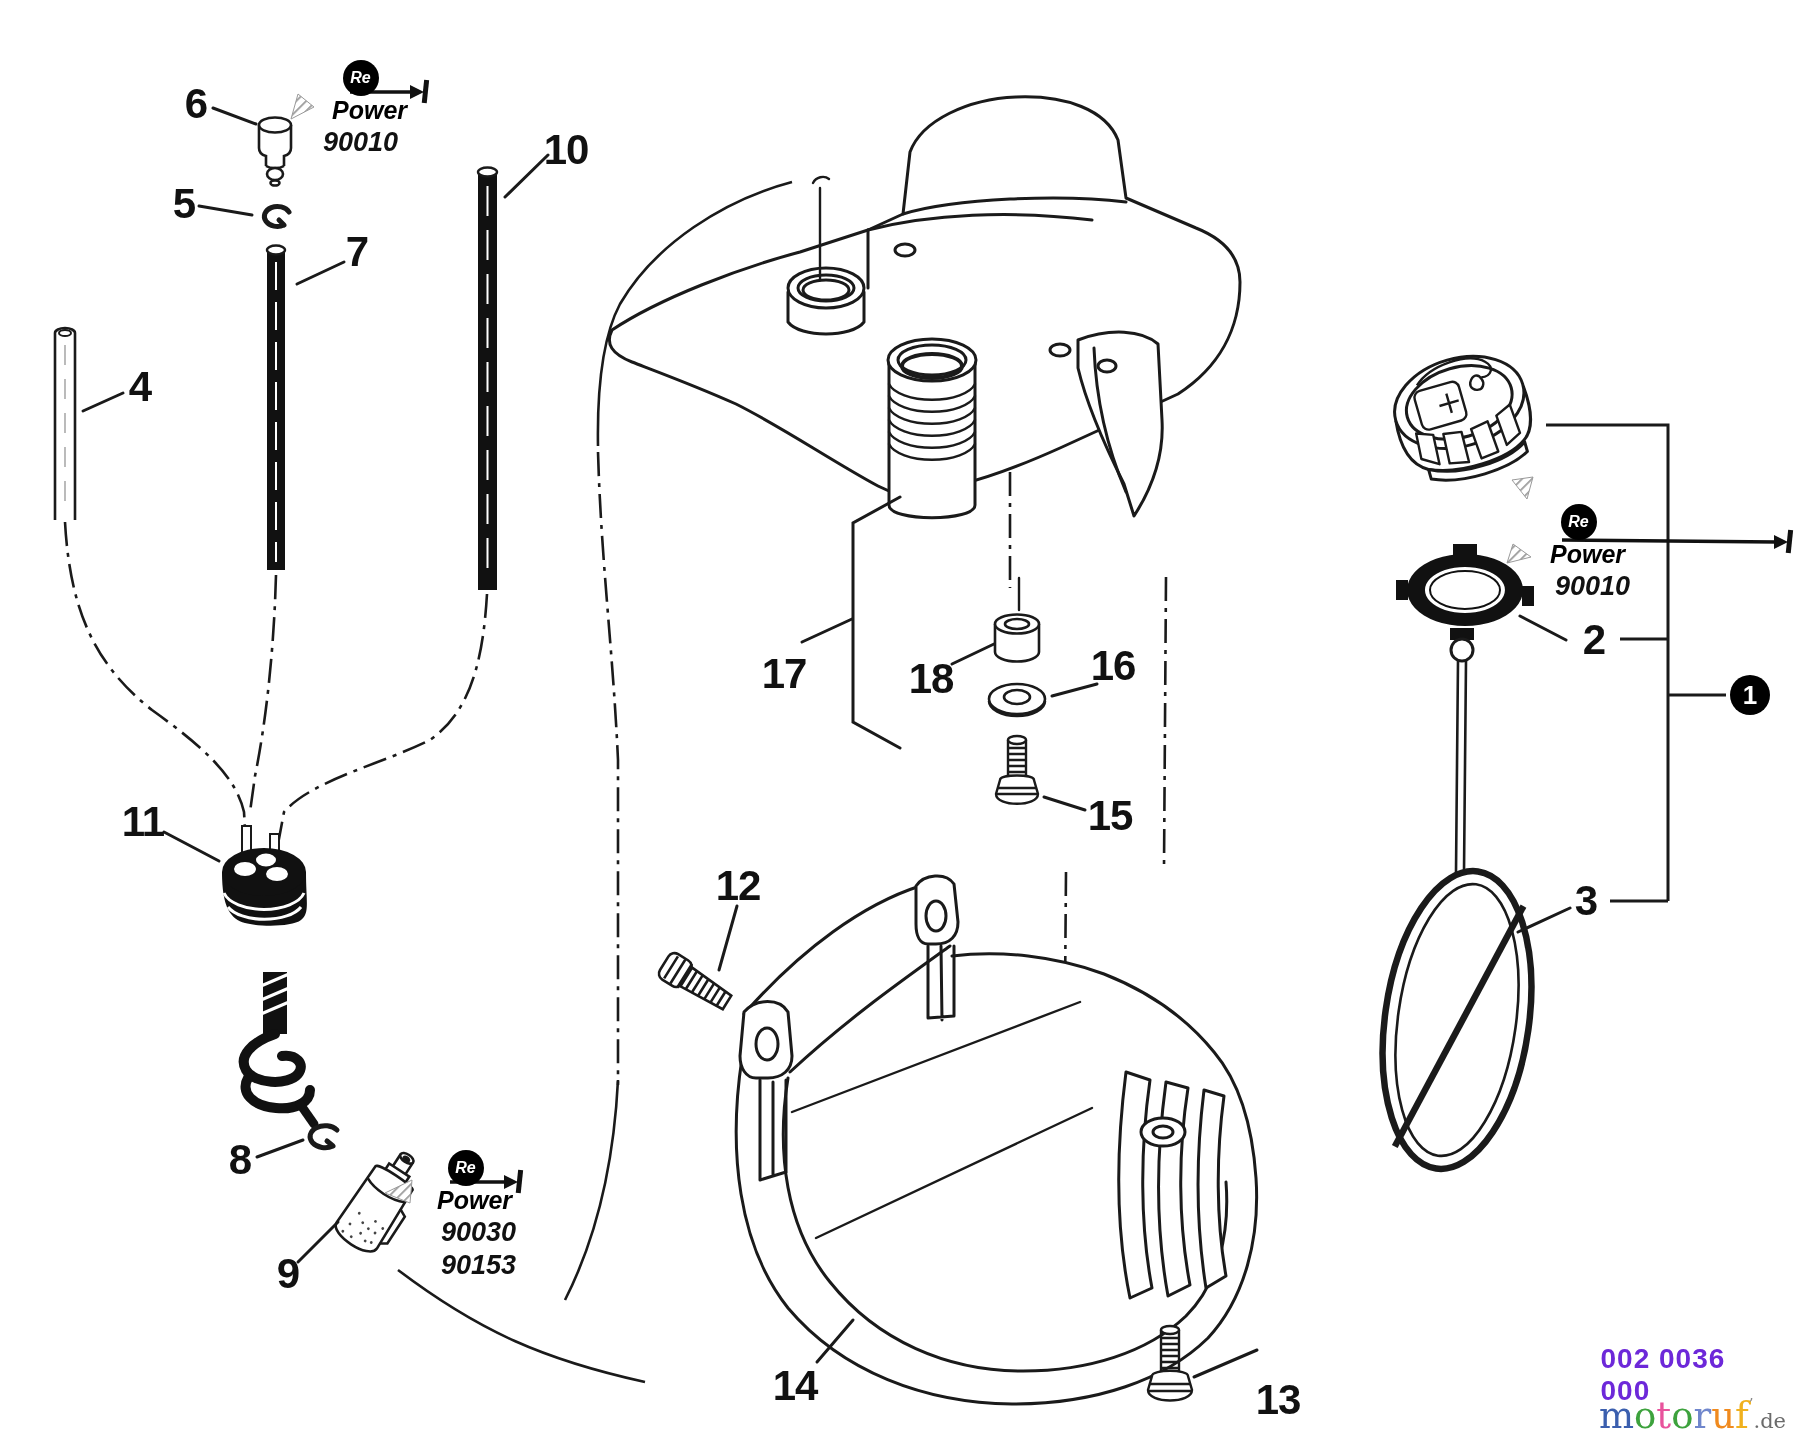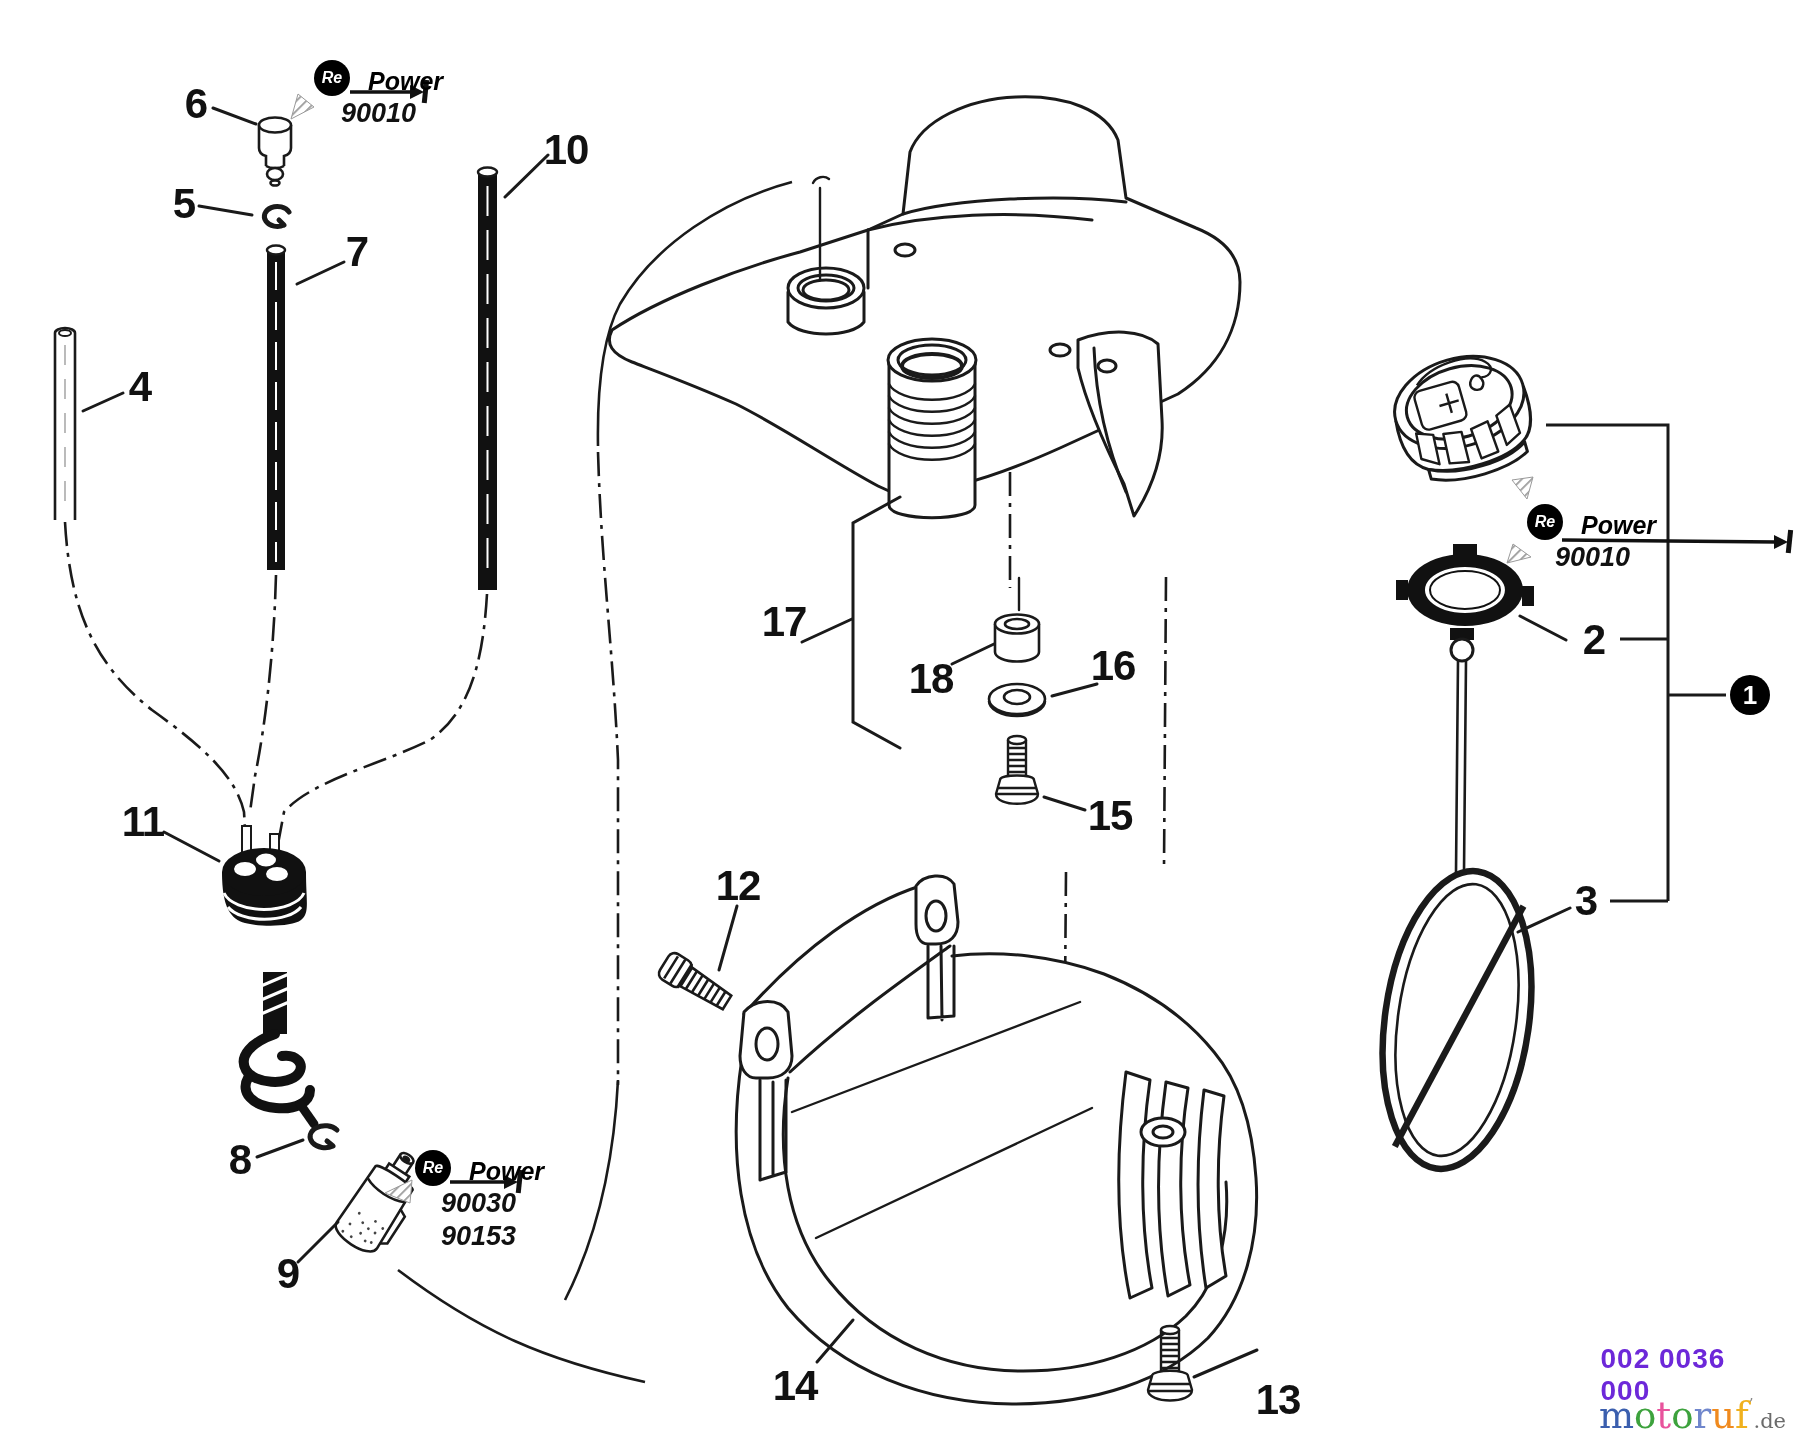--- a/index.html
+++ b/index.html
@@ -5,21 +5,21 @@
   html,body{margin:0;padding:0;background:#fff;}
   .stage{position:relative;width:1800px;height:1444px;background:#ffffff;overflow:hidden;
          font-family:"Liberation Sans",sans-serif;color:#111;}
   svg.art{position:absolute;left:0;top:0;}
   .callout{position:absolute;transform:translate(-50%,-50%);
            font:bold 42px "Liberation Sans",sans-serif;color:#111;letter-spacing:-1px;}
   .callout-circled{position:absolute;transform:translate(-50%,-50%);width:40px;height:40px;
            background:#000;border-radius:50%;display:flex;align-items:center;justify-content:center;
            font:bold 26px "Liberation Sans",sans-serif;color:#fff;}
   .badge{position:absolute;}
-  .badge .logo-row{display:flex;align-items:flex-end;}
+  .badge .logo-row{display:flex;align-items:center;flex-direction:column;}
   .badge .re-circle{width:36px;height:36px;background:#000;border-radius:50%;
            display:flex;align-items:center;justify-content:center;
            font:italic bold 16px "Liberation Sans",sans-serif;color:#fff;flex:0 0 auto;}
   .badge .power{font:italic bold 25px "Liberation Sans",sans-serif;color:#000;margin-left:18px;letter-spacing:0px;}
   .badge .code{font:italic bold 27px "Liberation Sans",sans-serif;color:#111;text-align:center;margin-top:2px;}
   .drawing-number{position:absolute;transform:translate(-50%,-50%);
            font:bold 28px "Liberation Sans",sans-serif;letter-spacing:1px;color:#6d28d9;}
   .brand{position:absolute;right:14px;bottom:10px;font-family:"DejaVu Serif",serif;
            font-size:37px;line-height:1;white-space:nowrap;}
   .brand .bw span:nth-child(1){color:#3b5fae}
@@ -308,21 +308,21 @@
 
 <div class="callout" style="left:196px;top:104px">6</div>
 <div class="callout" style="left:184px;top:204px">5</div>
 <div class="callout" style="left:357px;top:252px">7</div>
 <div class="callout" style="left:566px;top:150px">10</div>
 <div class="callout" style="left:140px;top:387px">4</div>
 <div class="callout" style="left:143px;top:822px">11</div>
 <div class="callout" style="left:240px;top:1160px">8</div>
 <div class="callout" style="left:288px;top:1274px">9</div>
 <div class="callout" style="left:738px;top:886px">12</div>
-<div class="callout" style="left:784px;top:622px">17</div>
+<div class="callout" style="left:784px;top:674px">17</div>
 <div class="callout" style="left:931px;top:679px">18</div>
 <div class="callout" style="left:1113px;top:666px">16</div>
 <div class="callout" style="left:1110px;top:816px">15</div>
 <div class="callout" style="left:1278px;top:1400px">13</div>
 <div class="callout" style="left:795px;top:1386px">14</div>
 <div class="callout" style="left:1594px;top:640px">2</div>
 <div class="callout" style="left:1586px;top:901px">3</div>
 <div class="callout-circled" style="left:1750px;top:695px">1</div>
 
 <div class="badge" style="left:314px;top:60px">

